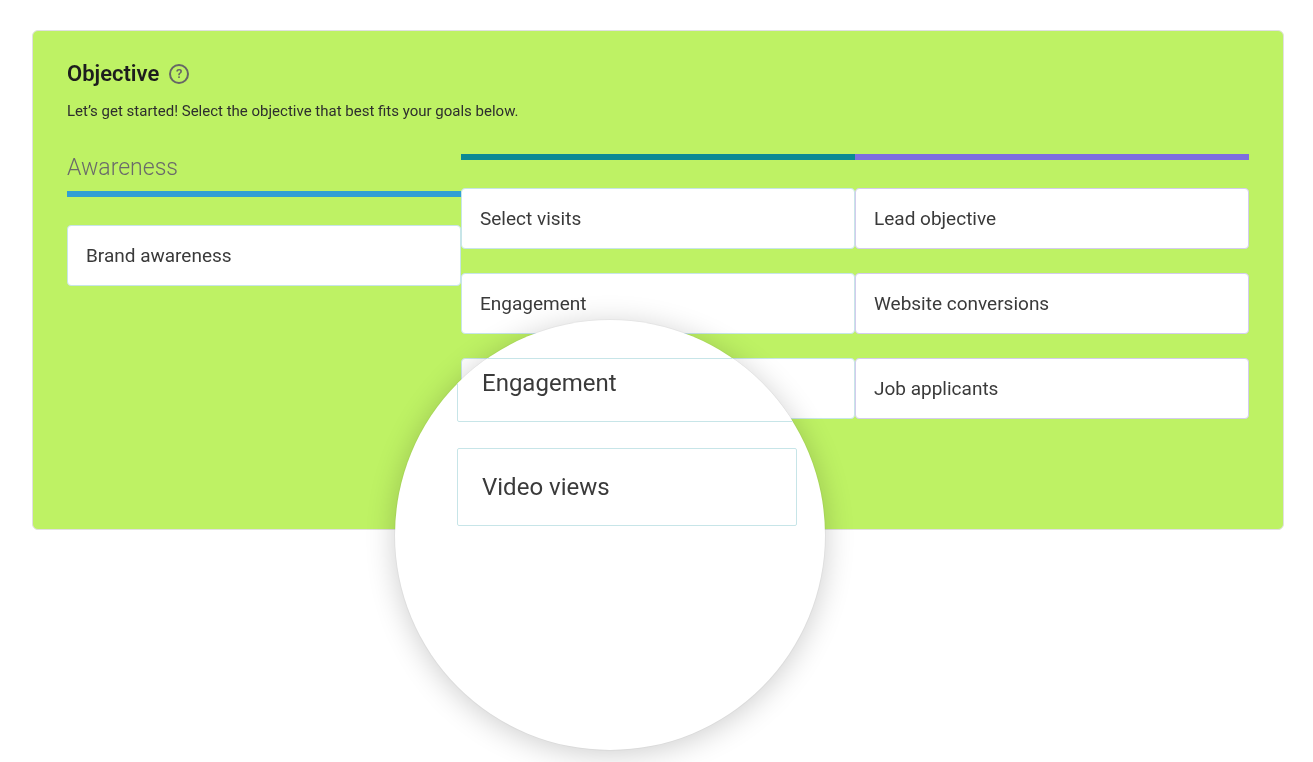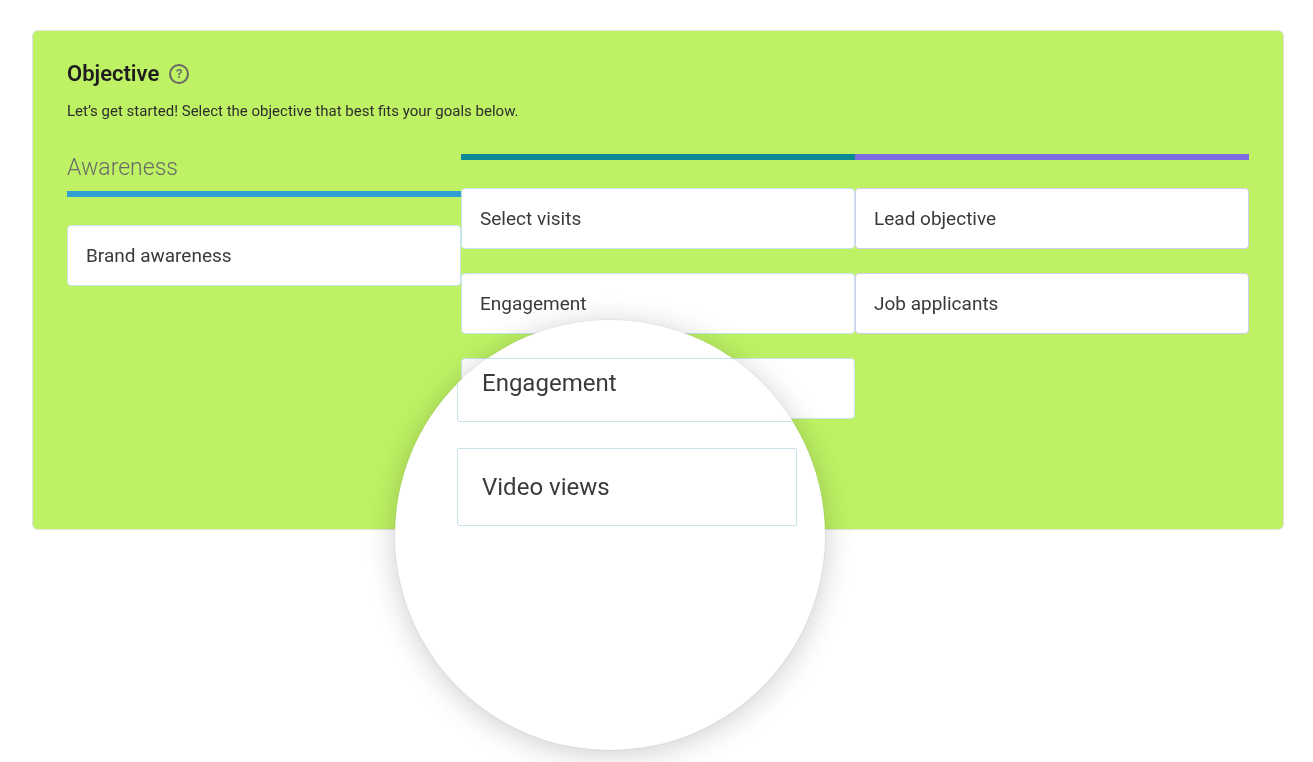--- a/index.html
+++ b/index.html
@@ -148,20 +148,21 @@
     <div class="column">
       <div class="column-divider consideration"></div>
       <div class="option-card">Select visits</div>
       <div class="option-card">Engagement</div>
       <div class="option-card">Video views</div>
     </div>
 
     <div class="column">
       <div class="column-divider conversions"></div>
       <div class="option-card conversions">Lead objective</div>
+      <div class="option-card conversions">Website conversions</div>
       <div class="option-card conversions">Job applicants</div>
     </div>
 
   </div>
 </div>
 
 <div class="magnifier">
   <div class="magnifier-inner">
     <div class="zoom-card partial-top">Engagement</div>
     <div class="zoom-card spaced">Video views</div>

